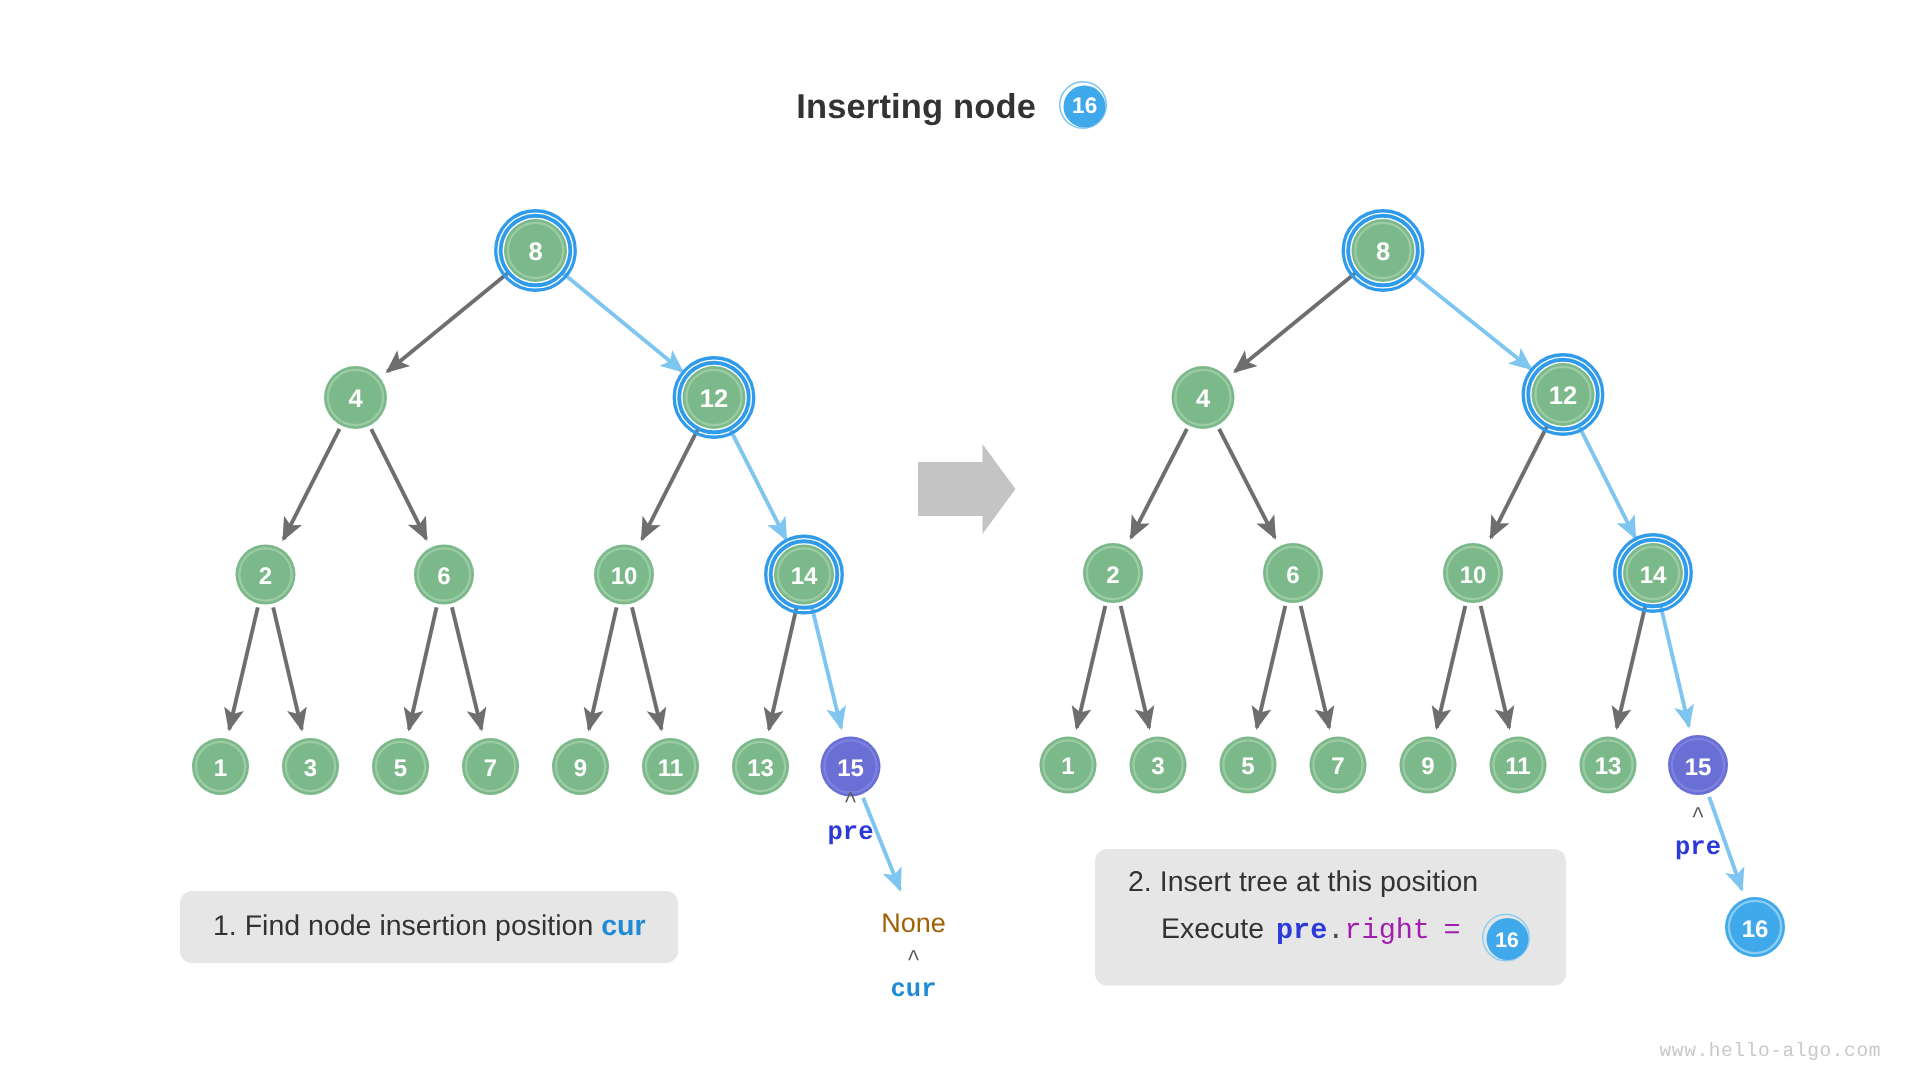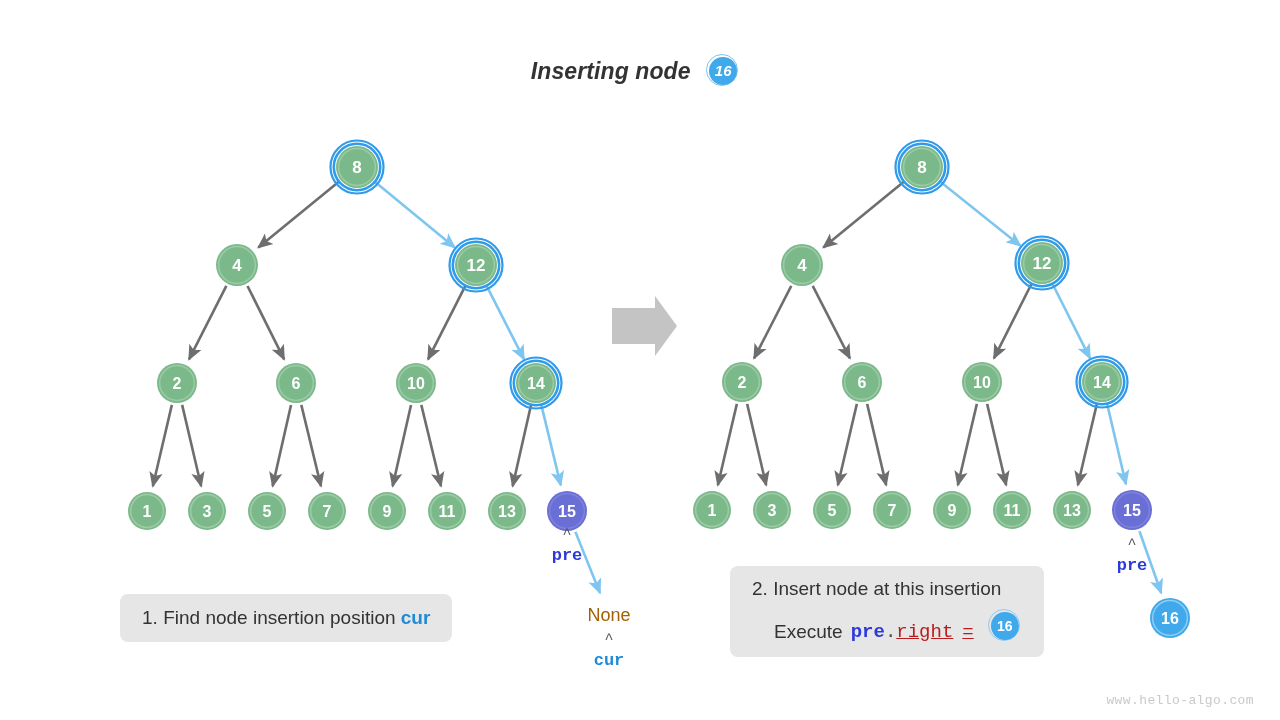--- a/index.html
+++ b/index.html
@@ -32,21 +32,20 @@
     position: absolute;
     left: 0;
     top: 54px;
     width: 1280px;
     text-align: center;
     font-size: 23px;
     font-weight: bold;
     color: #333333;
     letter-spacing: 0.1px;
     white-space: nowrap;
-    font-style: italic;
   }
   .title .seg { vertical-align: middle; }
   .title .node-chip {
     display: inline-block;
     vertical-align: middle;
     width: 34px; height: 34px;
     margin: 0 9px;
     position: relative;
   }
   .chip-ring {
@@ -87,25 +86,25 @@
   }
   #caption-right {
     left: 730px;
     top: 566px;
     padding: 12px 22px 14px 22px;
   }
   #caption-right .line2 {
     margin-top: 9px;
     padding-left: 22px;
     display: flex;
-    align-items: flex-end;
+    align-items: flex-start;
   }
   .kw-cur { color: #1f8bd6; font-weight: bold; }
   .kw-pre { color: #2b3ad9; font-weight: bold; font-family: "Liberation Mono", monospace; }
-  .mono-dim { color: #b91c1c; font-family: "Liberation Mono", monospace; text-decoration: underline; }
+  .mono-dim { color: #a21caf; font-family: "Liberation Mono", monospace; }
   .mono-dark { color: #4a4a4a; font-family: "Liberation Mono", monospace; }
 
   .inline-chip {
     display: inline-block;
     position: relative;
     width: 34px; height: 34px;
     margin-left: 14px;
     vertical-align: middle;
   }
   .inline-chip .r {
@@ -391,21 +390,21 @@
 
   <div class="caption" id="caption-left">
     <span>1.</span>
     <span>Find node insertion position</span>
     <span class="kw-cur">cur</span>
   </div>
 
   <div class="caption" id="caption-right">
     <div class="line1">
       <span>2.</span>
-      <span>Insert node at this insertion</span>
+      <span>Insert tree at this position</span>
     </div>
     <div class="line2">
       <span>Execute</span>
       <span class="kw-pre" style="margin-left:8px">pre</span>
       <span class="mono-dark">.</span>
       <span class="mono-dim">right</span>
       <span class="mono-dim" style="margin-left:9px">=</span>
       <span class="inline-chip">
         <span class="r"></span>
         <span class="f">16</span>

